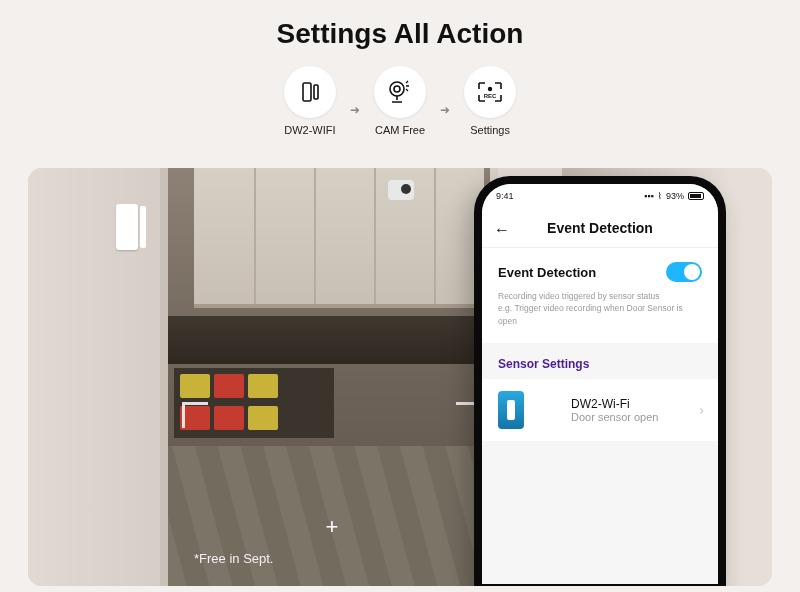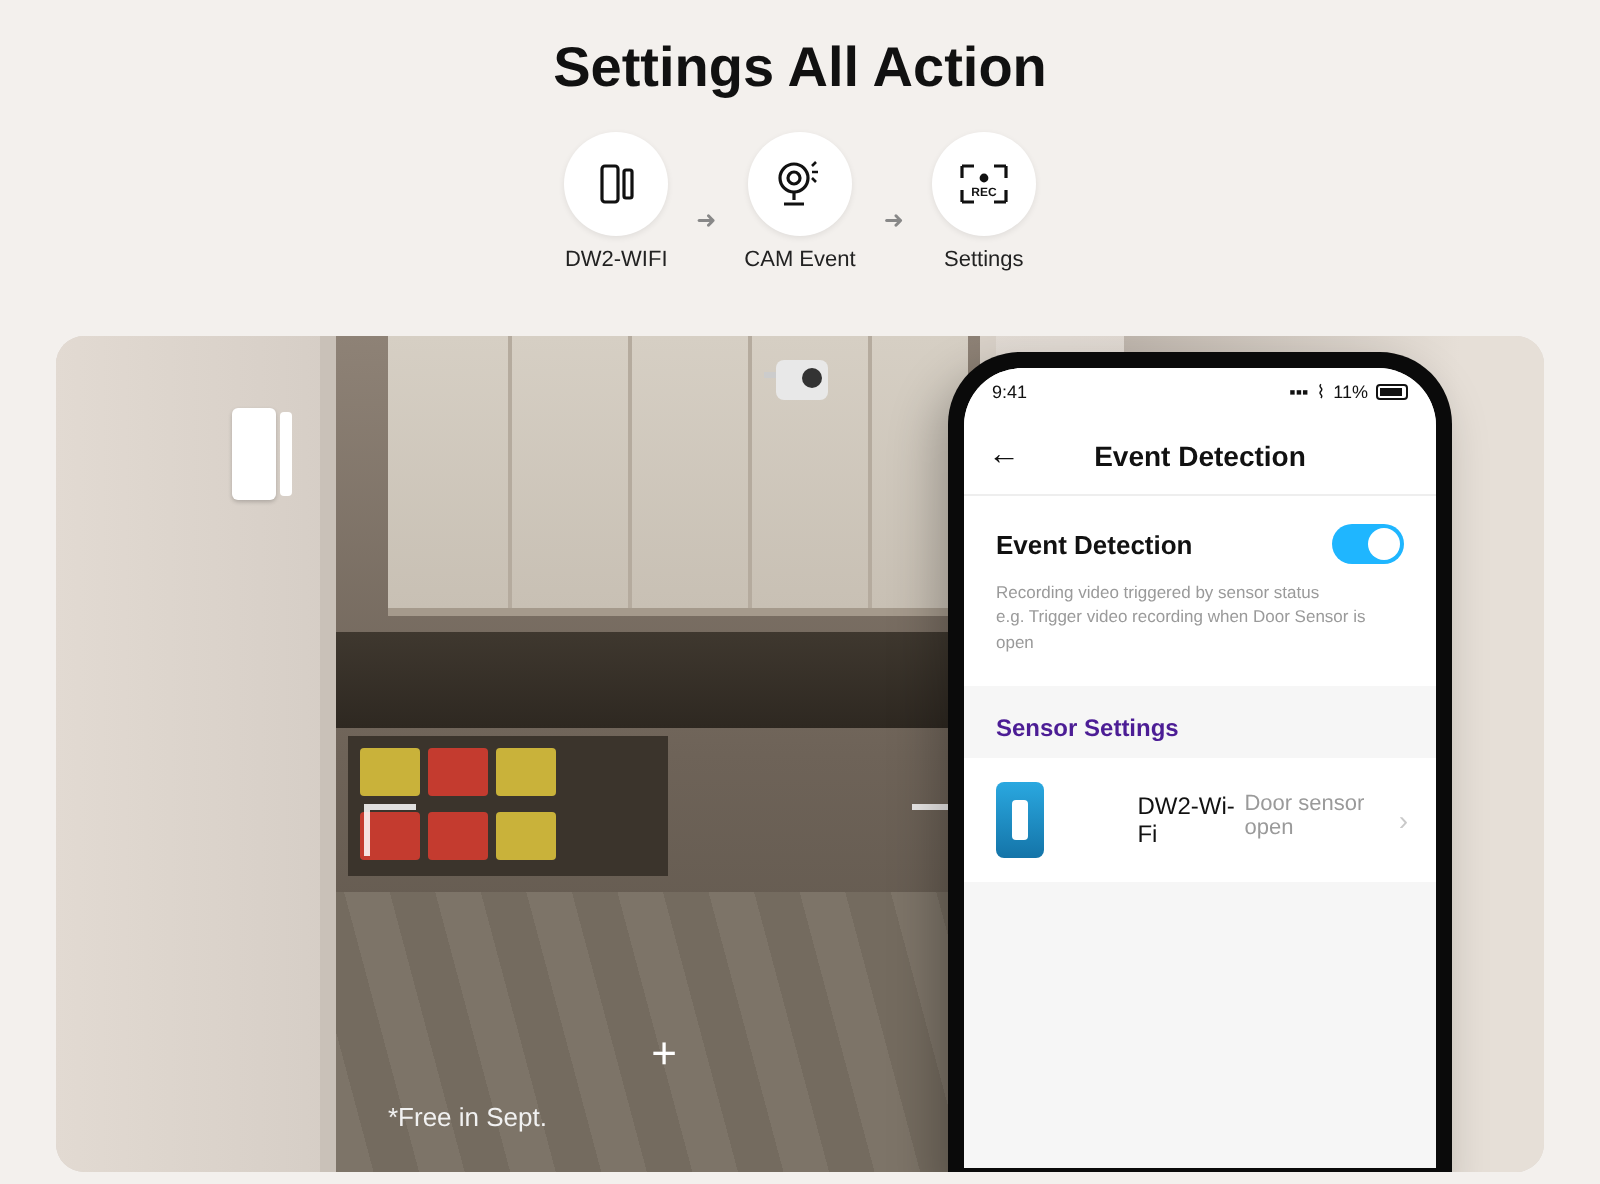--- a/index.html
+++ b/index.html
@@ -170,21 +170,21 @@
   .sensor-row {
     background:#fff; padding:12px 16px;
     display:flex; align-items:center; gap:10px; position:relative;
   }
   .sensor-icon {
     width:26px; height:38px; border-radius:4px;
     background: linear-gradient(180deg,#2aa8e0,#1474a8);
     display:flex; align-items:center; justify-content:center;
   }
   .sensor-icon-inner { width:8px; height:20px; background:#fff; border-radius:2px; }
-  .sensor-text { display:flex; flex-direction:row;margin-left:37px; }
+  .sensor-text { display:flex; flex-direction:column;margin-left:37px; }
   .sensor-name { font-size:12px; color:#111; font-weight:500; }
   .sensor-sub { font-size:11px; color:#9a9a9a; }
   .chev { position:absolute; right:14px; color:#c9c9c9; font-size:14px; }
 </style>
 </head>
 <body>
 
 <div class="title">Settings All Action</div>
 
 <div class="flow-row">
@@ -200,21 +200,21 @@
   <div class="flow-arrow">➜</div>
   <div class="flow-item">
     <div class="flow-circle">
       <svg width="30" height="28" viewBox="0 0 30 28">
           <circle cx="12" cy="11" r="7" fill="none" stroke="#111" stroke-width="1.6"></circle>
           <circle cx="12" cy="11" r="3" fill="none" stroke="#111" stroke-width="1.6"></circle>
           <path d="M12 18 v4 M7 24 h10" stroke="#111" stroke-width="1.6" fill="none"></path>
           <path d="M21 5 l2 -2 M21 8 h3 M21 11 l2 2" stroke="#111" stroke-width="1.3"></path>
         </svg>
     </div>
-    <div class="flow-label">CAM Event</div>
+    <div class="flow-label">CAM Free</div>
   </div>
   <div class="flow-arrow">➜</div>
   <div class="flow-item">
     <div class="flow-circle">
       <svg width="30" height="26" viewBox="0 0 30 26">
           <path d="M4 4 h6 M4 4 v6 M26 4 h-6 M26 4 v6 M4 22 h6 M4 22 v-6 M26 22 h-6 M26 22 v-6" stroke="#111" stroke-width="1.6" fill="none"></path>
           <circle cx="15" cy="10" r="2.2" fill="#111"></circle>
           <text x="15" y="19" font-size="6" text-anchor="middle" font-weight="700" fill="#111">REC</text>
         </svg>
     </div>
@@ -263,21 +263,21 @@
 
   <div class="footnote">*Free in Sept.</div>
 
   <div class="phone">
     <div class="phone-screen">
       <div class="statusbar">
         <span>9:41</span>
         <span class="sb-right">
           <span>▪▪▪</span>
           <span>⌇</span>
-          <span>11%</span>
+          <span>93%</span>
           <span class="sb-batt"></span>
         </span>
       </div>
       <div class="appbar">
         <span class="back-arrow">←</span>
         <span class="appbar-title">Event Detection</span>
       </div>
       <div class="card">
         <div class="card-row">
           <span class="card-title">Event Detection</span>

